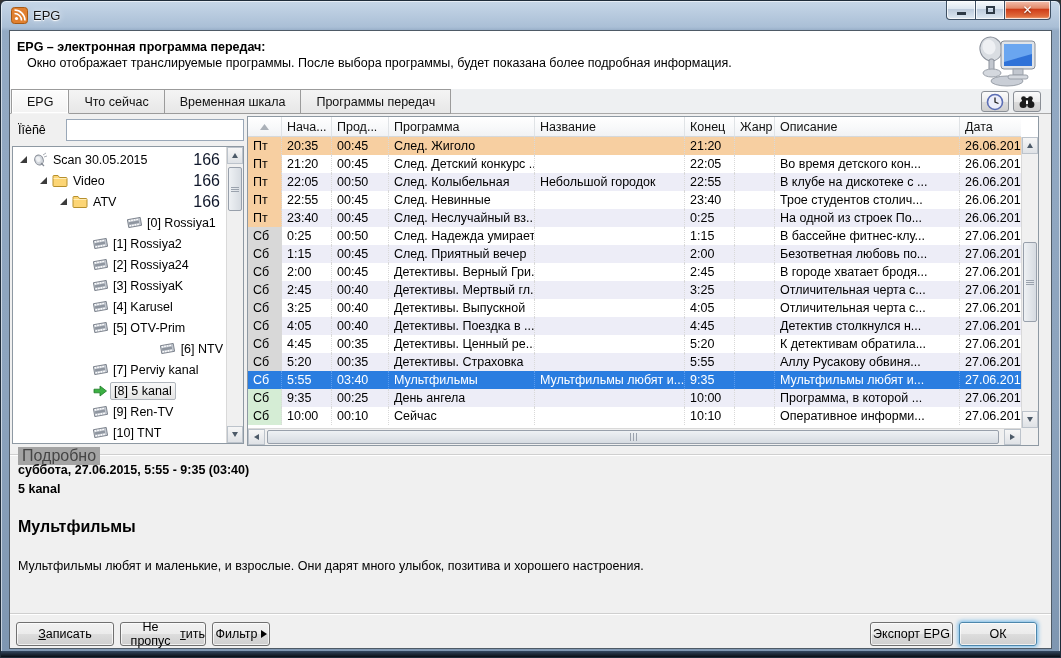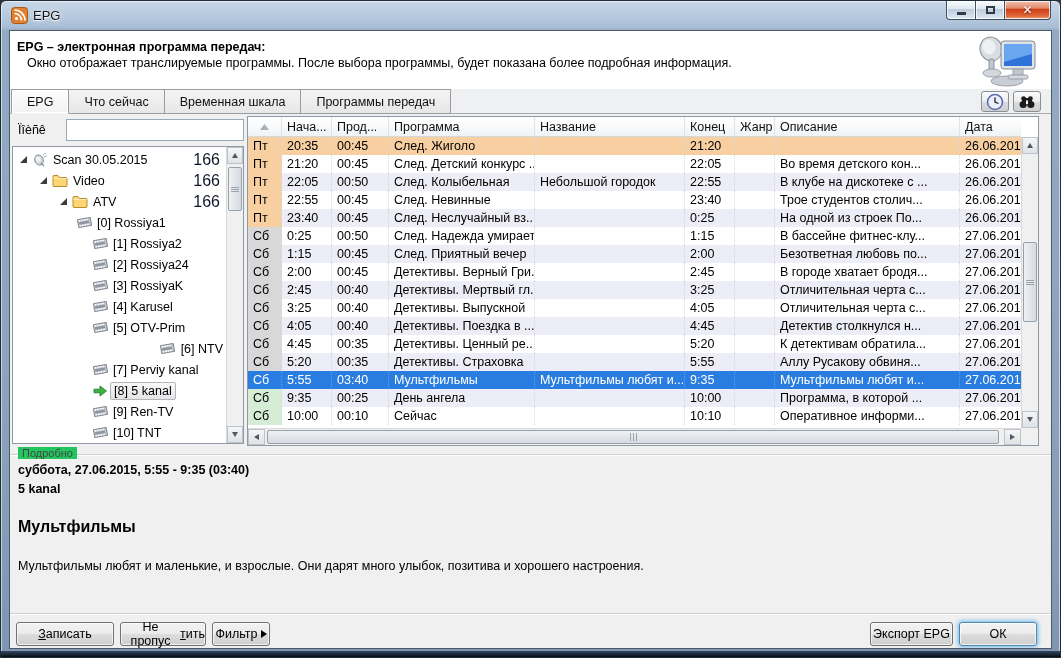--- a/index.html
+++ b/index.html
@@ -104,21 +104,21 @@
   .hsb-btn.left { left:0; } .hsb-btn.right { right:0; }
   .hsb-thumb { position:absolute; top:1px; bottom:1px; left:19px; right:22px; border:1px solid #98a0ab; border-radius:2px;
     background:linear-gradient(#eef1f4,#d6dbe1); display:flex; align-items:center; justify-content:center; }
   .grip-h { display:flex; gap:2px; }
   .grip-h i { display:block; width:1px; height:8px; background:#9aa2ad; }
   .corner { position:absolute; right:0; bottom:0; width:17px; height:17px; background:#f0f0f0; }
 
   
   .details { position:absolute; left:0; right:0; top:415px; height:167px; background:#f0f0f0; }
   .groupline { position:absolute; left:0; right:0; top:8px; border-top:1px solid #cfcfcf; box-shadow:0 1px 0 #fff; }
-  .group-caption { position:absolute; left:8px; top:1px; background:#22c55e; padding:0 4px; font-size:11px; color:#454545; }
+  .group-caption { position:absolute; left:8px; top:1px; background:#a3a3a3; padding:0 4px; font-size:16px; color:#454545; }
   .d-when { position:absolute; left:8px; top:17px; font-size:12.5px; font-weight:bold; color:#000; }
   .d-ch { position:absolute; left:8px; top:36px; font-size:12.5px; font-weight:bold; color:#000; }
   .d-title { position:absolute; left:8px; top:72px; font-size:16px; font-weight:bold; color:#000; }
   .d-desc { position:absolute; left:8px; top:113px; right:20px; font-size:12.5px; color:#000; }
 
   
   .bottombar { position:absolute; left:0; right:0; top:582px; bottom:0; background:#f0f0f0;
     border-top:1px solid #cfcfcf; box-shadow:inset 0 1px 0 #fff; }
   .btn { position:absolute; top:8px; height:24px; border:1px solid #707070; border-radius:3px;
     background:linear-gradient(#f2f2f2,#ebebeb 50%,#dddddd 50%,#cfcfcf); font-size:12.5px; color:#000;
@@ -255,21 +255,21 @@
                 </span>
                 <span class="tw-icon">
                   <svg width="16" height="13" viewBox="0 0 16 13">
                     <path d="M1 3.5 L1 11.5 Q1 12.5 2 12.5 L14 12.5 Q15 12.5 15 11.5 L15 4.5 Q15 3.5 14 3.5 L7.5 3.5 L6 1.5 L2 1.5 Q1 1.5 1 2.5 Z" fill="#fcd575" stroke="#b68f2c"></path>
                     <path d="M1.5 5 L14.5 5 L14.5 4.2 L1.5 4.2 Z" fill="#fff3c9"></path>
                   </svg>
                 </span>
                 <span class="tree-label">ATV</span>
                 <span class="tree-count">166</span>
               </div>
-              <div class="tree-row" style="padding-left: 48px;">
+              <div class="tree-row" style="padding-left: 98px;">
                 <span class="tw-exp"></span>
                 <span class="tw-icon">
                   <svg width="15" height="13" viewBox="0 0 15 13">
                     <g transform="rotate(-10 7.5 6.5)">
                       <rect x="1" y="2.5" width="13" height="8" fill="#c2c7cf" stroke="#6e757f" stroke-width="0.8"></rect>
                       <rect x="2" y="3.3" width="1.6" height="1.4" fill="#fff"></rect>
                       <rect x="4.6" y="3.3" width="1.6" height="1.4" fill="#fff"></rect>
                       <rect x="7.2" y="3.3" width="1.6" height="1.4" fill="#fff"></rect>
                       <rect x="9.8" y="3.3" width="1.6" height="1.4" fill="#fff"></rect>
                       <rect x="2" y="8.3" width="1.6" height="1.4" fill="#fff"></rect>

